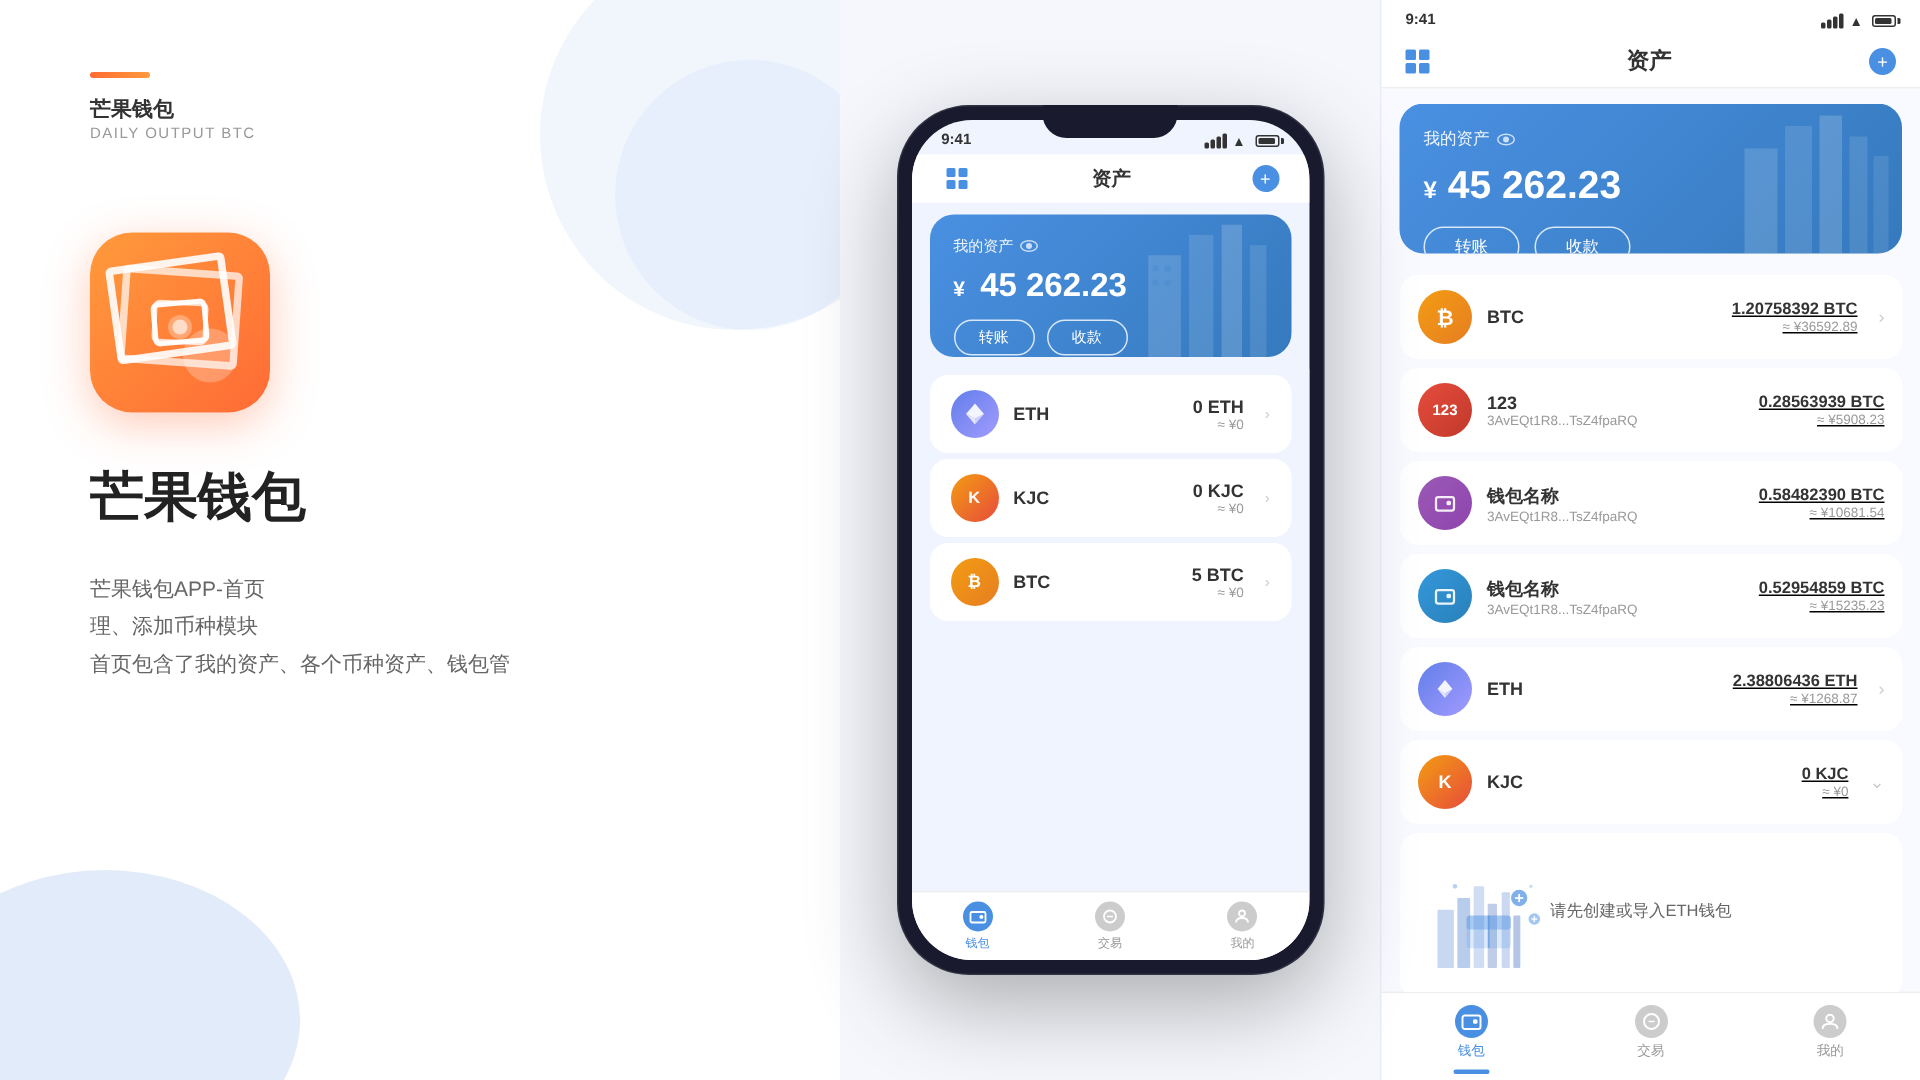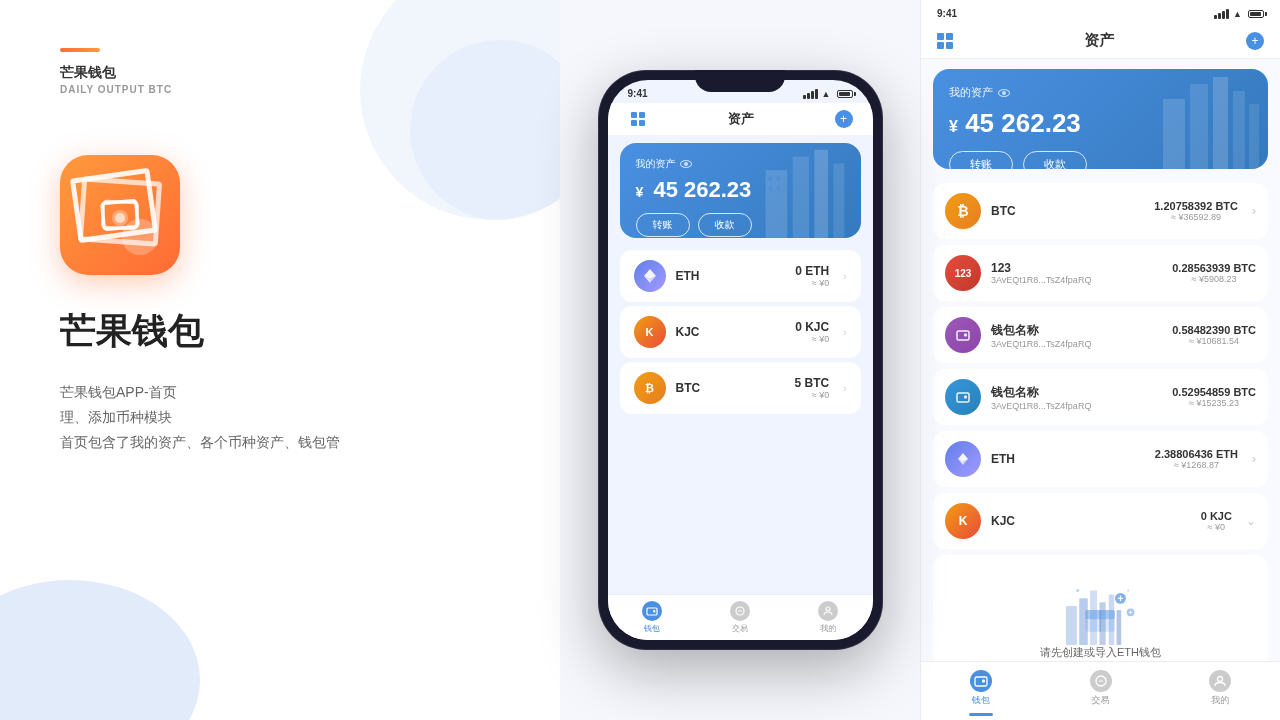--- a/index.html
+++ b/index.html
@@ -33,21 +33,20 @@
     .left-panel .brand-label {
       font-size: 14px;
       color: #333;
       font-weight: 600;
       margin-bottom: 2px;
     }
     .left-panel .brand-sub {
       font-size: 10px;
       color: #999;
       letter-spacing: 1px;
-      font-weight: bold;
     }
 
     .app-icon-wrap {
       margin-top: 60px;
       margin-bottom: 32px;
     }
     .app-icon {
       width: 120px;
       height: 120px;
       border-radius: 28px;
@@ -496,33 +495,33 @@
     }
     .right-coin-icon.btc { background: linear-gradient(135deg, #f39c12, #e67e22); }
     .right-coin-icon.custom1 { background: linear-gradient(135deg, #e74c3c, #c0392b); }
     .right-coin-icon.custom2 { background: linear-gradient(135deg, #9b59b6, #8e44ad); }
     .right-coin-icon.custom3 { background: linear-gradient(135deg, #3498db, #2980b9); }
     .right-coin-icon.eth { background: linear-gradient(135deg, #627eea, #a29bfe); }
     .right-coin-icon.kjc { background: linear-gradient(135deg, #f39c12, #e74c3c); }
     .right-coin-name { font-size: 12px; font-weight: 600; color: #333; }
     .right-coin-addr { font-size: 9px; color: #999; }
     .right-coin-info { flex: 1; }
-    .right-coin-amount-wrap { text-align: center; }
+    .right-coin-amount-wrap { text-align: right; text-decoration: underline; }
     .right-coin-amount { font-size: 11px; font-weight: 600; color: #333; }
     .right-coin-approx { font-size: 9px; color: #999; }
     .right-coin-chevron { color: #ccc; font-size: 12px; margin-left: 4px; }
 
     
     .empty-state {
       background: #fff;
       border-radius: 12px;
       margin: 6px 0;
       padding: 20px;
       display: flex;
-      flex-direction: column;
+      flex-direction: row;
       align-items: center;
       text-align: center;
     }
     .box-svg {
       width: 80px;
       height: 70px;
     }
     .empty-text {
       font-size: 11px;
       color: #666;

